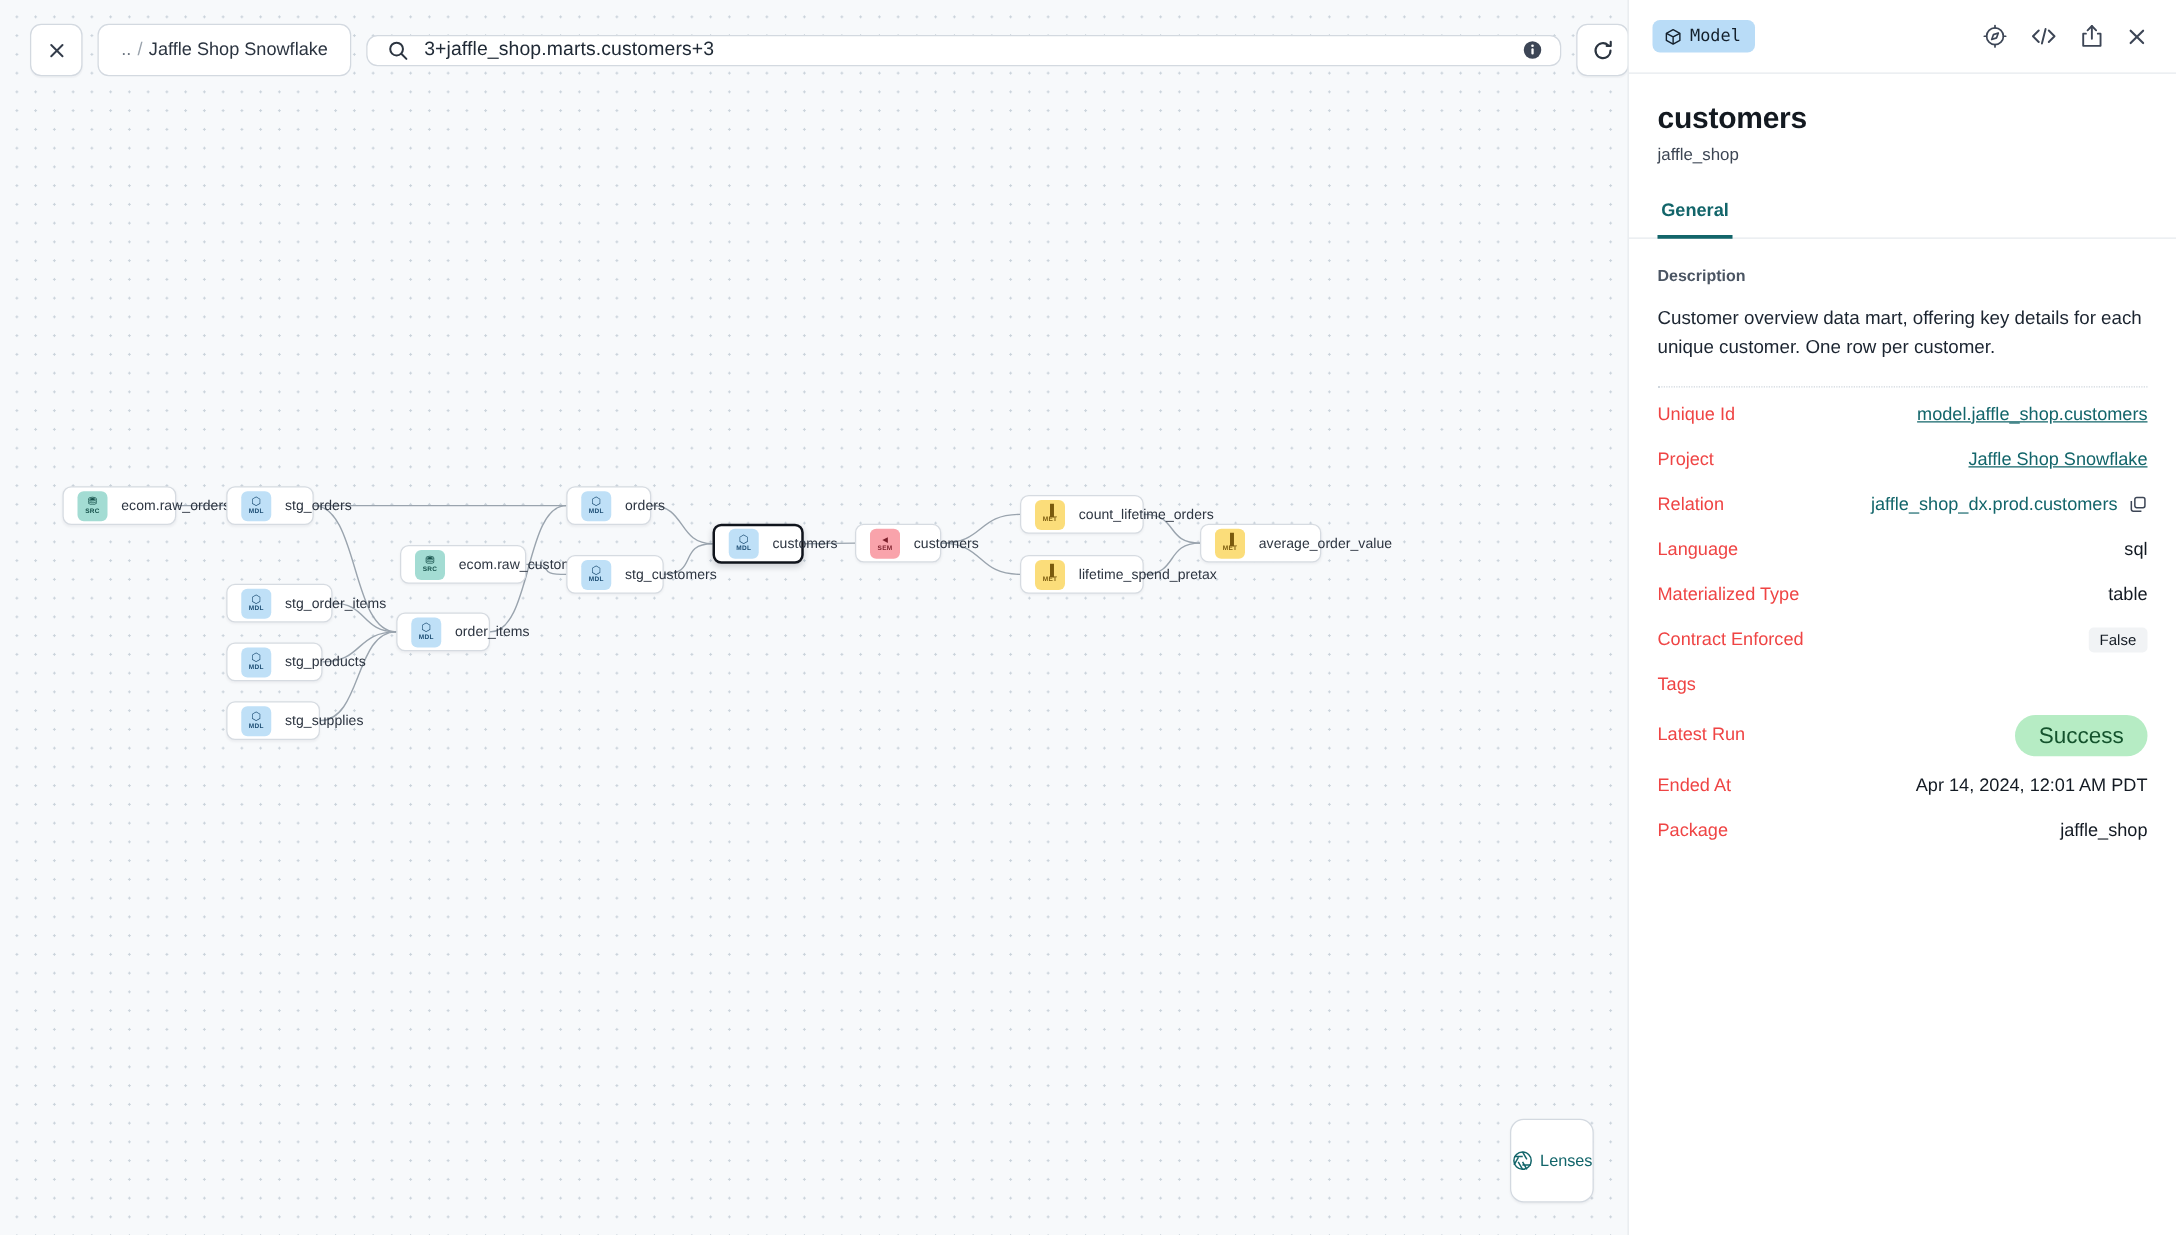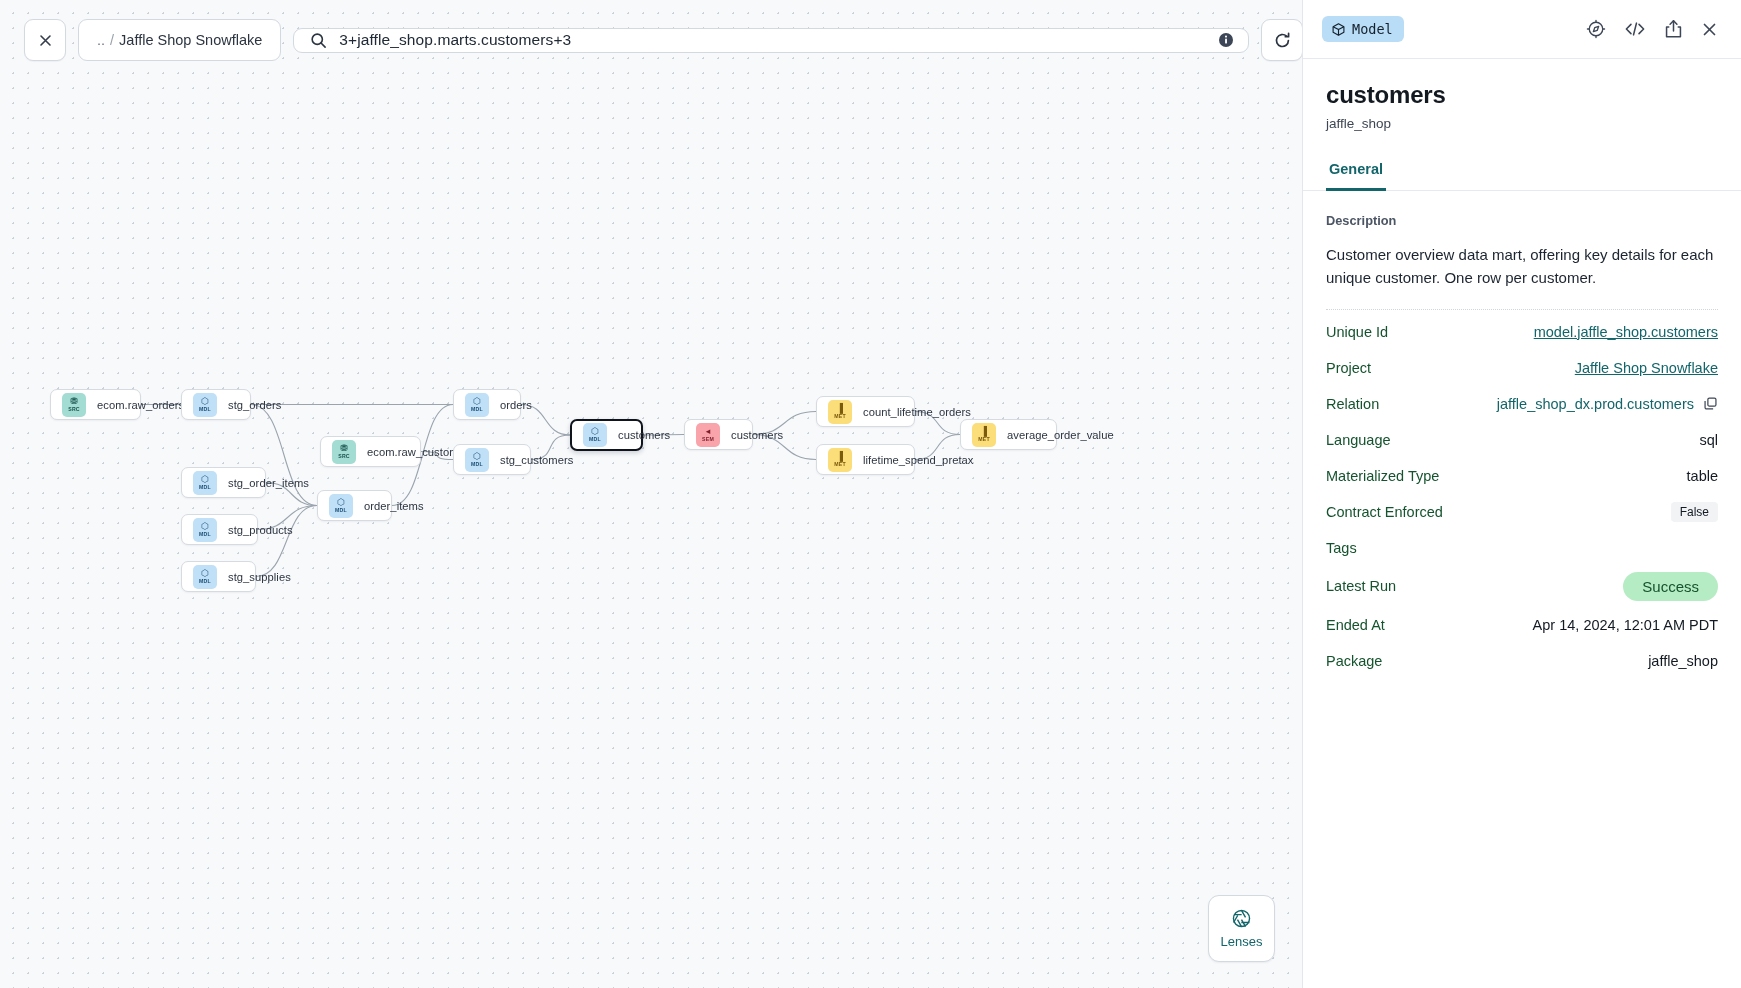--- a/index.html
+++ b/index.html
@@ -93,21 +93,21 @@
   .badge-MET { background: #fbdd7a; color: #7a5a0d; }
   .node-label {
     font-size: 11.2px; color: #2c3440; white-space: nowrap; letter-spacing: .05px;
   }
 
   
   #lenses {
     position: absolute; right: 27px; bottom: 26px;
     width: 67px; height: 67px;
     background: #fff; border: 1px solid #d3d9e0; border-radius: 11px;
-    display: flex; flex-direction: column; align-items: center; justify-content: center;
+    display: flex; flex-direction: row; align-items: center; justify-content: center;
     gap: 5px; cursor: pointer; z-index: 5;
     box-shadow: 0 1px 2px rgba(16,24,40,.06);
   }
   #lenses .ln-label { font-size: 13px; color: #12656a; }
 
   
   #panel {
     width: 439px; height: 988px;
     background: #ffffff;
     border-left: 1px solid #e3e7ec;
@@ -150,32 +150,32 @@
   .sec-label { font-size: 12.8px; font-weight: 700; color: #4b5563; }
   #desc-text {
     margin-top: 16px; font-size: 15px; line-height: 1.52; color: #1b2430;
   }
   #desc-divider { border-top: 1px dotted #cfd6dd; margin: 19px 0 4px 0; }
 
   .kv {
     display: flex; align-items: center; justify-content: space-between;
     min-height: 36px; padding: 6px 0; gap: 16px;
   }
-  .kv-key { font-size: 14.5px; color: #14532d; white-space: nowrap; }
+  .kv-key { font-size: 14.5px; color: #ef4444; white-space: nowrap; }
   .kv-val { font-size: 14.5px; color: #131a23; text-align: right; }
   .kv-val.link { color: #12656a; text-decoration: underline; cursor: pointer; }
   .kv-val.mono-relation { color: #12656a; }
   .kv-right { display: flex; align-items: center; gap: 9px; justify-content: flex-end; }
   .chip-false {
     background: #f1f3f5; color: #131a23; border-radius: 4px;
     padding: 3px 9px; font-size: 12px;
   }
   .chip-success {
     background: #b6ecc4; color: #14532d; border-radius: 999px;
-    padding: 6px 19px; font-size: 15px;
+    padding: 6px 19px; font-size: 18px;
   }
   .copy-btn { cursor: pointer; display: flex; color: #3d4656; }
 </style>
 </head>
 <body>
 
 <div id="app">
 
   <div id="canvas">
 

